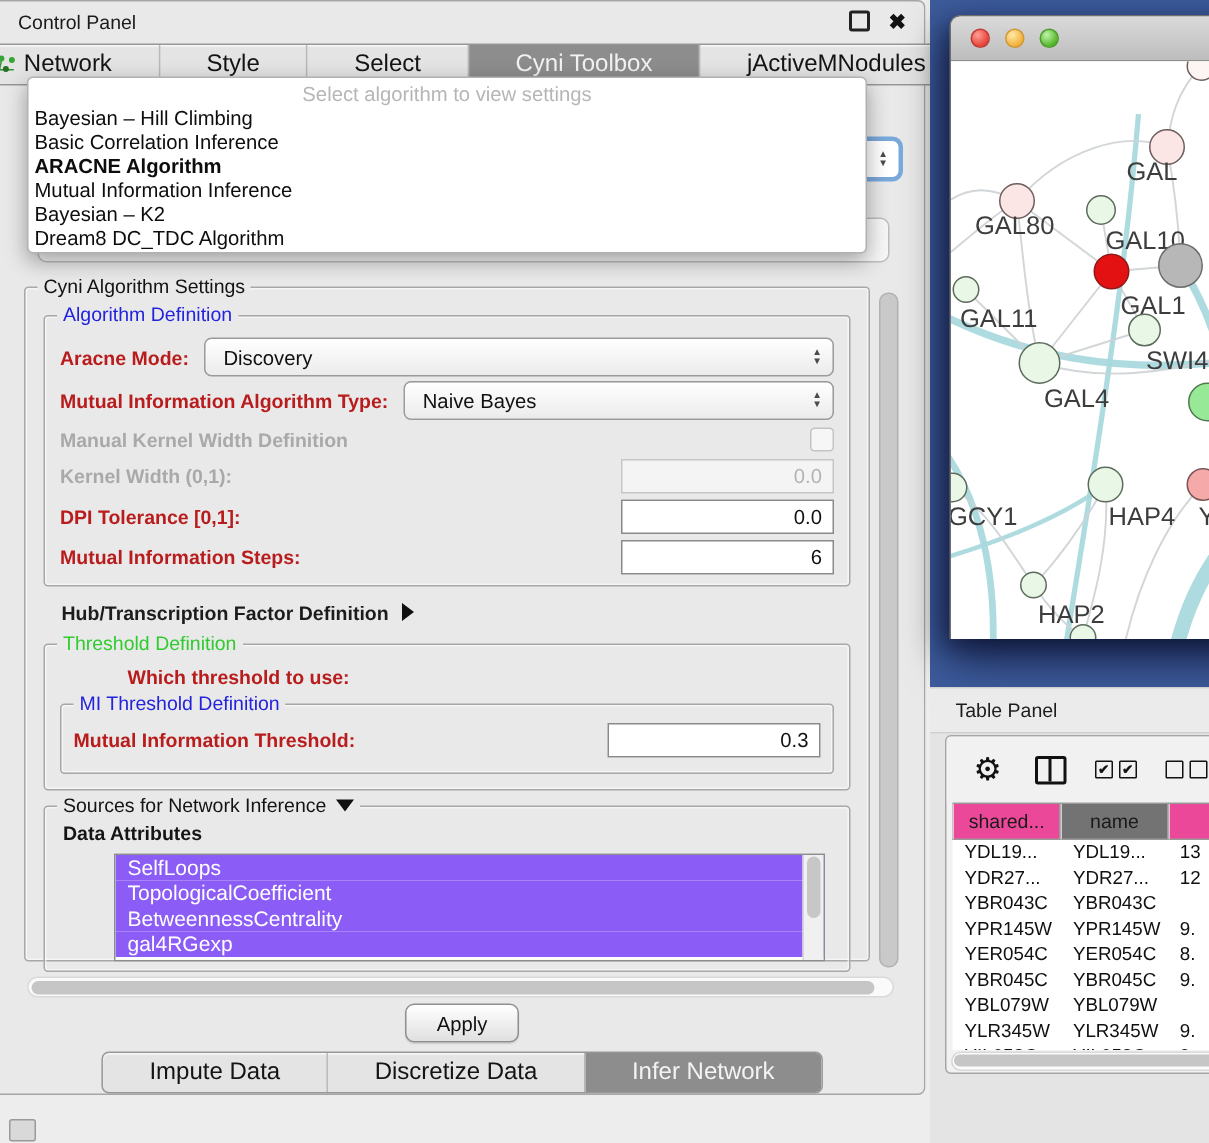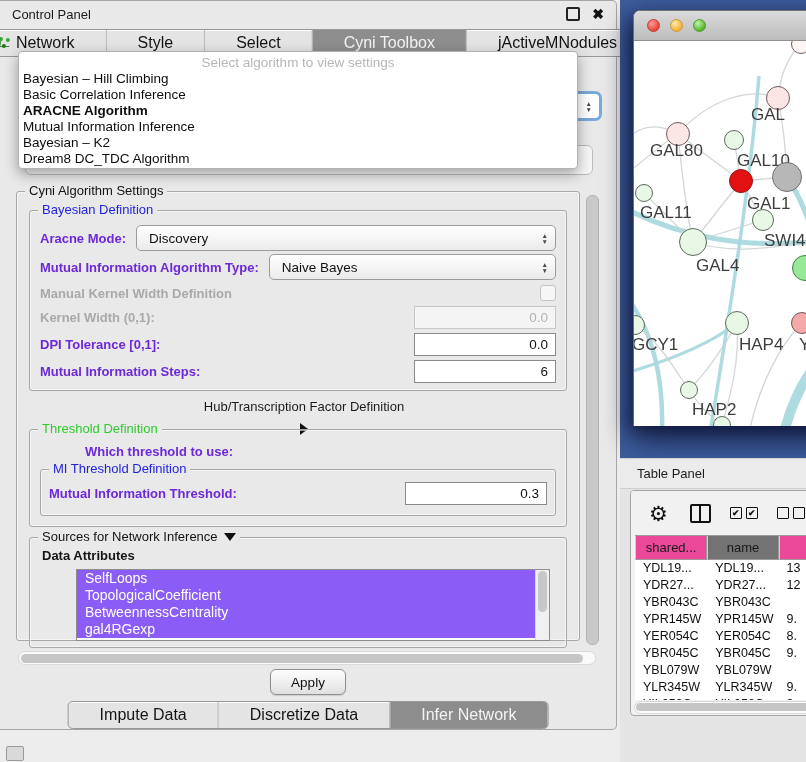--- a/index.html
+++ b/index.html
@@ -44,27 +44,27 @@
   .ghost-combo{position:absolute;left:25px;top:144px;width:568px;height:30px;border:1px solid #bdbdbd;border-radius:6px;background:#f6f6f6;z-index:4;box-sizing:border-box;display:flex;align-items:center;padding:0 24px 0 18px;font-size:13.5px;color:#a3a3a3;}
   
   .scroll-area{position:absolute;left:10px;top:180px;width:597px;height:486px;}
   .groupbox{position:relative;border:1px solid #a8a8a8;border-radius:3px;box-shadow:0 0 0 1px rgba(255,255,255,.55) inset;}
   .gb-label{position:absolute;top:-9px;left:8px;background:#e9e9e9;padding:0 4px;font-size:13px;color:#131313;white-space:nowrap;}
   .gb-label.blue{color:#2323dd;}
   .gb-label.green{color:#2fcb2f;}
   .cyni-group{position:absolute;left:6px;top:10px;width:564px;height:450px;box-sizing:border-box;padding:0 12px;}
   .algo-group{margin-top:18px;padding:14px 10px 4px;}
   .srow{display:flex;align-items:center;margin-bottom:3px;}
-  .srow .lbl{font-size:13px;font-weight:bold;color:#6d28d9;white-space:nowrap;}
+  .srow .lbl{font-size:13px;font-weight:bold;color:#b91c1c;white-space:nowrap;}
   .srow .lbl.dim{color:#a9a9a9;}
   .srow .sp{flex:1;}
   .srow .combo{flex:1;margin-left:10px;}
   .chk-row{height:20px;margin-bottom:2px;}
   .fld-row{height:25px;margin-bottom:2px;align-items:center;}
-  .hub-row{display:flex;align-items:center;gap:9px;margin:8px 0 4px 12px;height:18px;font-size:13px;font-weight:normal;color:#1c1c1c;cursor:pointer;flex-direction:column;}
+  .hub-row{display:flex;align-items:center;gap:9px;margin:8px 0 4px 12px;height:18px;font-size:13px;font-weight:bold;color:#1c1c1c;cursor:pointer;}
   .tri-right{width:0;height:0;border-left:8px solid #111;border-top:6px solid transparent;border-bottom:6px solid transparent;display:inline-block;}
   .tri-down{width:0;height:0;border-top:8px solid #111;border-left:6px solid transparent;border-right:6px solid transparent;display:inline-block;margin-left:6px;}
   .threshold-group{margin-top:12px;padding:14px 10px 10px;}
   .which-row{margin-left:45px;}
   .which-row .combo{max-width:300px;}
   .mi-group{margin-top:10px;padding:12px 8px 10px;}
   .sources-group{margin-top:10px;padding:8px 10px 6px;}
   .attr-title{font-size:13px;font-weight:bold;color:#151515;margin:2px 0 6px 2px;}
   .attr-list{position:relative;margin-left:36px;margin-right:6px;border:1px solid #8d8d8d;background:#fff;height:70px;overflow:hidden;}
   .attr-item{height:17px;line-height:17px;padding-left:8px;font-size:14px;color:#fff;background:#8b5cf6;cursor:pointer;}
@@ -157,21 +157,21 @@
         <div class="dd-item">Bayesian – K2</div>
         <div class="dd-item">Dream8 DC_TDC Algorithm</div>
       </div>
   </div>
 
   <div class="scroll-area">
     <div class="groupbox cyni-group">
       <span class="gb-label">Cyni Algorithm Settings</span>
 
       <div class="groupbox algo-group">
-        <span class="gb-label blue">Bayesian Definition</span>
+        <span class="gb-label blue">Algorithm Definition</span>
         <div class="srow">
           <span class="lbl">Aracne Mode:</span>
           <div class="combo">
             <span>Discovery</span>
             <span class="arrows">
                 <i>▲</i>
                 <i>▼</i>
               </span>
           </div>
         </div>

